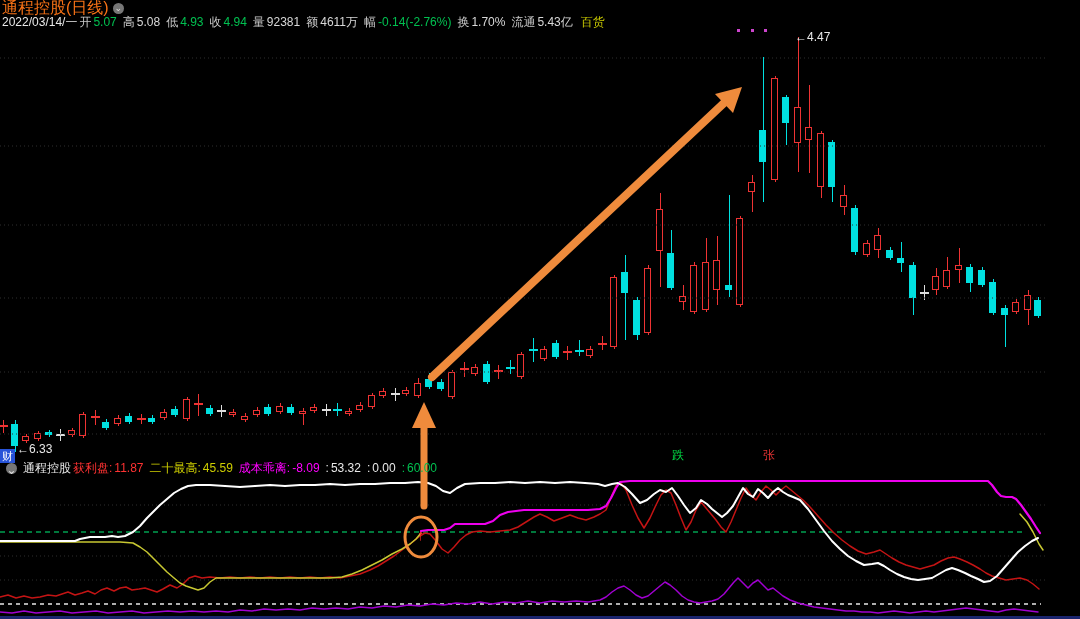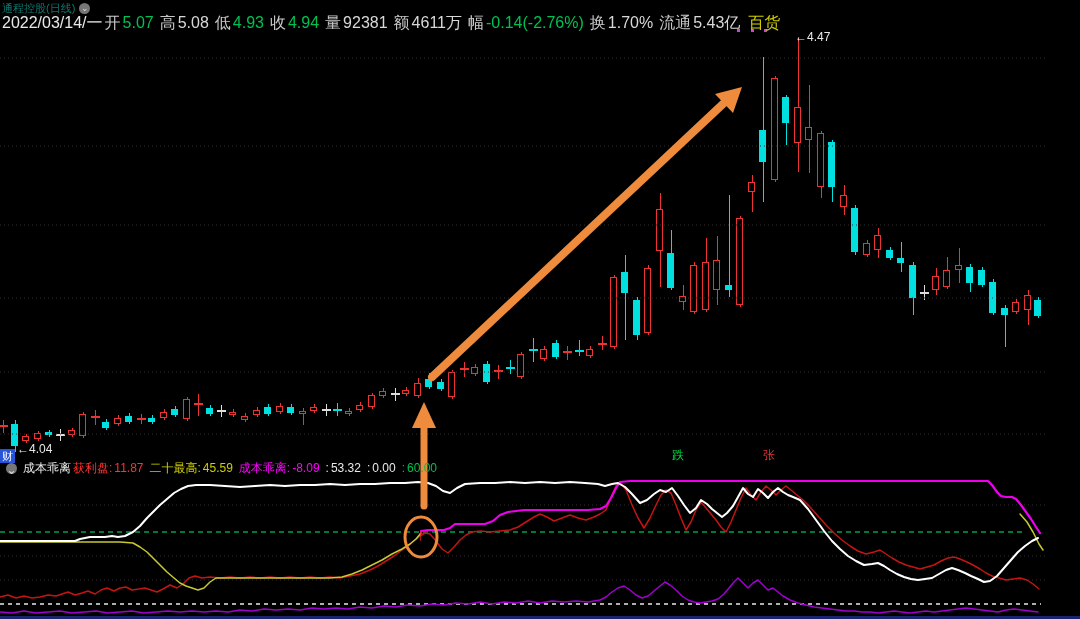--- a/index.html
+++ b/index.html
@@ -1,24 +1,24 @@
 <!DOCTYPE html>
 <html><head>
 <meta charset="utf-8">
 <style>
   html,body{margin:0;padding:0;background:#000;}
   #root{position:relative;width:1080px;height:619px;background:#000;overflow:hidden;
         font-family:"Liberation Sans",sans-serif;}
   .infobar{position:absolute;left:2px;top:1px;z-index:30;}
   .titlerow{display:flex;align-items:center;height:14px;}
-  .title{color:#0f766e;font-size:11px;line-height:14px;}
+  .title{color:#f97316;font-size:16px;line-height:14px;}
   .chev{display:inline-block;width:11px;height:11px;border-radius:50%;background:#777;
         color:#ddd;font-size:9px;line-height:10px;text-align:center;margin-left:4px;}
   .datarow{display:flex;align-items:center;height:13px;margin-top:1px;white-space:nowrap;}
-  .datarow span{font-size:16px;line-height:13px;margin-right:2px;}
+  .datarow span{font-size:12px;line-height:13px;margin-right:2px;}
   .panelheader{position:absolute;left:2px;top:461px;z-index:30;display:flex;align-items:center;white-space:nowrap;}
   .panelheader span{font-size:12px;line-height:14px;margin-right:2px;}
   .pname{color:#e8e8e8;margin-left:4px;}
   #candles .wick{position:absolute;width:1px;}
   #candles .body{position:absolute;width:7px;box-sizing:border-box;}
   #candles .dash{position:absolute;height:2px;}
   svg#overlay{position:absolute;left:0;top:0;z-index:20;pointer-events:none;}
   .lbl{position:absolute;color:#e8e8e8;font-size:12px;z-index:25;}
   .badge{position:absolute;left:0;top:449px;width:15px;height:14px;background:#2753d8;
          color:#fff;font-size:11px;line-height:14px;text-align:center;z-index:26;}
@@ -225,21 +225,21 @@
       <div class="body" style="left: 1024px; top: 295px; height: 15px; border: 1px solid rgb(238, 51, 51); background: rgb(0, 0, 0);"></div>
       <div class="wick" style="left: 1037.5px; top: 297px; height: 21px; background: rgb(0, 224, 224);"></div>
       <div class="body" style="left: 1034px; top: 300px; height: 16px; background: rgb(0, 224, 224);"></div>
       <div style="position: absolute; left: 737px; top: 29px; width: 3px; height: 3px; background: rgb(204, 68, 204);"></div>
       <div style="position: absolute; left: 751px; top: 29px; width: 3px; height: 3px; background: rgb(204, 68, 204);"></div>
       <div style="position: absolute; left: 764px; top: 29px; width: 3px; height: 3px; background: rgb(204, 68, 204);"></div>
     </div>
 
   <div class="panelheader">
     <span class="chev">⌄</span>
-    <span class="pname">成本乖离</span>
+    <span class="pname">通程控股</span>
     <span id="panel-fields"><span style="color: rgb(255, 50, 50);">获利盘:</span><span style="color: rgb(255, 50, 50); margin-right: 6px;">11.87</span><span style="color: rgb(204, 204, 0);">二十最高:</span><span style="color: rgb(204, 204, 0); margin-right: 6px;">45.59</span><span style="color: rgb(255, 0, 255);">成本乖离:</span><span style="color: rgb(255, 0, 255); margin-right: 6px;">-8.09</span><span style="color: rgb(232, 232, 232);">:</span><span style="color: rgb(232, 232, 232); margin-right: 6px;">53.32</span><span style="color: rgb(232, 232, 232);">:</span><span style="color: rgb(232, 232, 232); margin-right: 6px;">0.00</span><span style="color: rgb(0, 192, 80);">:</span><span style="color: rgb(0, 192, 80); margin-right: 6px;">60.00</span></span>
   </div>
 
   <svg id="overlay" width="1080" height="619">
       <line x1="0" y1="58" x2="1045" y2="58" stroke="#2e2e2e" stroke-width="1" stroke-dasharray="1,3"></line>
       <line x1="0" y1="146" x2="1045" y2="146" stroke="#2e2e2e" stroke-width="1" stroke-dasharray="1,3"></line>
       <line x1="0" y1="225" x2="1045" y2="225" stroke="#2e2e2e" stroke-width="1" stroke-dasharray="1,3"></line>
       <line x1="0" y1="298" x2="1045" y2="298" stroke="#2e2e2e" stroke-width="1" stroke-dasharray="1,3"></line>
       <line x1="0" y1="372" x2="1045" y2="372" stroke="#2e2e2e" stroke-width="1" stroke-dasharray="1,3"></line>
       <line x1="0" y1="434" x2="1045" y2="434" stroke="#2e2e2e" stroke-width="1" stroke-dasharray="1,3"></line>
@@ -254,20 +254,20 @@
       <polyline points="1020 514 1027 522 1033 532 1039 544 1043 550" fill="none" stroke="#c8c832" stroke-width="1.5" stroke-linejoin="round" stroke-linecap="round"></polyline>
       <polyline points="421 531 428 530 436 530 444 530 450 528 455 524 465 524 475 524 485 524 493 521 500 515 508 512 516 511 524 510 540 510 556 510 572 510 588 510 600 509 606 506 611 498 616 488 620 482 630 481 660 481 700 481 740 481 780 481 820 481 860 481 900 481 940 481 970 481 988 481 992 485 997 492 1001 496 1006 497 1012 497 1016 499 1021 505 1026 512 1031 519 1036 527 1040 533" fill="none" stroke="#ee00ee" stroke-width="2.2" stroke-linejoin="round" stroke-linecap="round"></polyline>
       <polyline points="0 541 75 541 80 539 90 537 105 537 112 536 118 537 125 536 133 532 140 526 147 518 154 511 160 505 167 499 174 493 181 489 188 486 196 485 210 485 225 486 240 487 255 486 270 485 285 486 300 485 315 485 330 484 345 485 360 484 375 484 390 483 405 483 418 482 428 483 436 486 443 491 450 493 457 488 465 484 480 483 495 483 510 482 525 483 540 482 555 483 570 482 585 483 598 484 605 486 612 484 618 483 625 487 632 494 640 503 647 500 654 494 660 490 666 492 672 488 678 496 684 505 690 513 696 508 701 500 707 504 712 509 717 513 722 517 727 513 733 506 738 497 743 488 748 494 753 497 758 489 763 493 768 498 773 492 778 488 783 492 788 495 793 497 800 500 808 509 816 520 824 531 832 541 840 549 848 556 856 561 864 565 872 564 878 563 884 566 890 570 897 574 904 577 911 579 918 580 925 579 932 578 939 574 946 570 952 568 958 570 965 573 971 576 978 579 984 582 990 581 997 576 1004 568 1011 560 1018 552 1025 546 1032 541 1038 538" fill="none" stroke="#ffffff" stroke-width="2" stroke-linejoin="round" stroke-linecap="round"></polyline>
       <line x1="432" y1="377" x2="724" y2="103" stroke="#ef8b3c" stroke-width="8" stroke-linecap="round"></line>
       <polygon points="742,87 733,113 715,94" fill="#ef8b3c"></polygon>
       <line x1="424" y1="506" x2="424" y2="428" stroke="#ef8b3c" stroke-width="7" stroke-linecap="round"></line>
       <polygon points="424,402 412,428 436,428" fill="#ef8b3c"></polygon>
       <ellipse cx="421" cy="537" rx="16" ry="20" fill="none" stroke="#ef8b3c" stroke-width="3"></ellipse>
     </svg>
 
-  <div class="lbl" id="low-label" style="left:17px;top:442px;">←4.04</div>
+  <div class="lbl" id="low-label" style="left:17px;top:442px;">←6.33</div>
   <div class="lbl" id="high-label" style="left:795px;top:30px;">←4.47</div>
   <div class="fall" style="left:672px;top:447px;color:#00dd44;">跌</div>
   <div class="fall" style="left:763px;top:447px;color:#e03232;">张</div>
   <div class="badge">财</div>
   <div class="redmark">↑</div>
   <div class="bottomline"></div>
 </div>
 
 </body></html>

